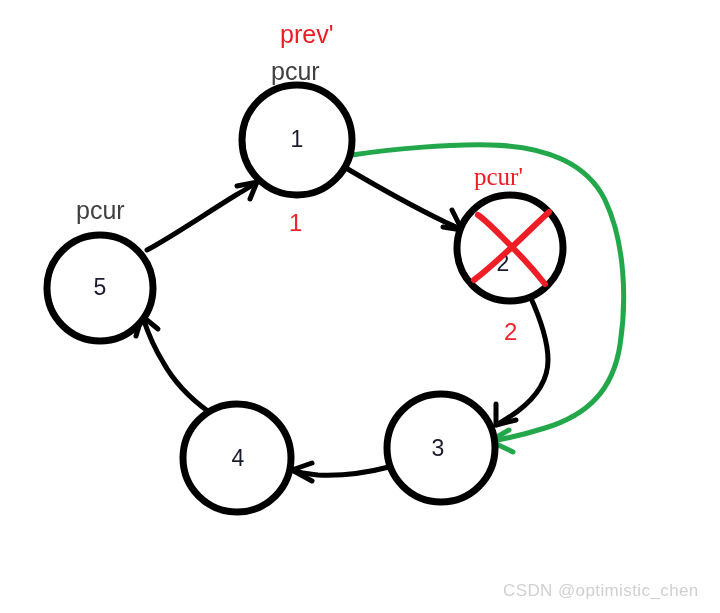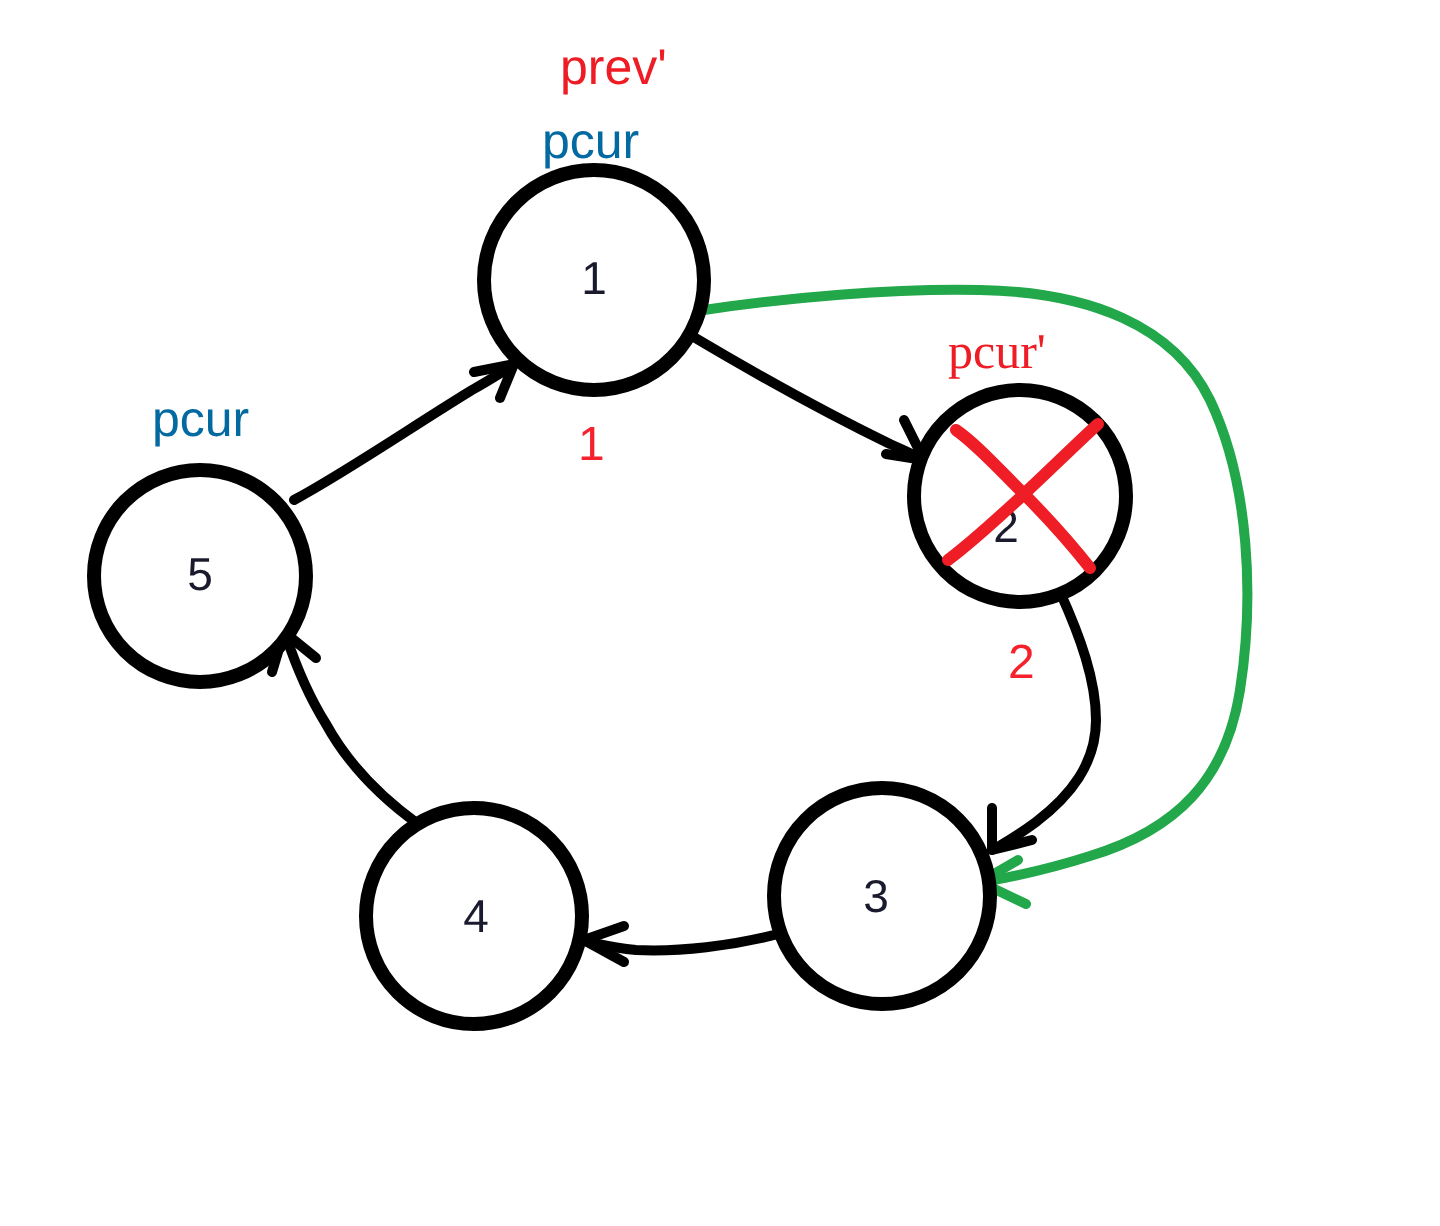--- a/index.html
+++ b/index.html
@@ -73,21 +73,21 @@
     stroke-linecap: round;
     stroke-linejoin: round;
   }
   .ann-text {
     position: absolute;
     font-family: "Liberation Sans", sans-serif;
     white-space: nowrap;
     user-select: none;
   }
   .ann-black {
-    color: #0369a1;
+    color: #404040;
     font-size: 25px;
   }
   .ann-red {
     color: #ee1c25;
     font-size: 25px;
   }
   .ann-red-num {
     color: #f5222d;
     font-size: 24px;
   }
@@ -182,14 +182,15 @@
   <div class="ann-text ann-black" style="left:271px; top:57px;">pcur</div>
 
   <div class="ann-text ann-black" style="left:76px; top:196px;">pcur</div>
 
   <div class="ann-text ann-red" style="left:474px; top:163px;font-family:Liberation Serif, serif;">pcur'</div>
 
   <div class="ann-text ann-red-num" style="left:289px; top:209px;">1</div>
 
   <div class="ann-text ann-red-num" style="left:504px; top:318px;">2</div>
 
+  <div class="watermark" style="left:503px; top:581px;">CSDN @optimistic_chen</div>
 
 </div>
 
 </body></html>

